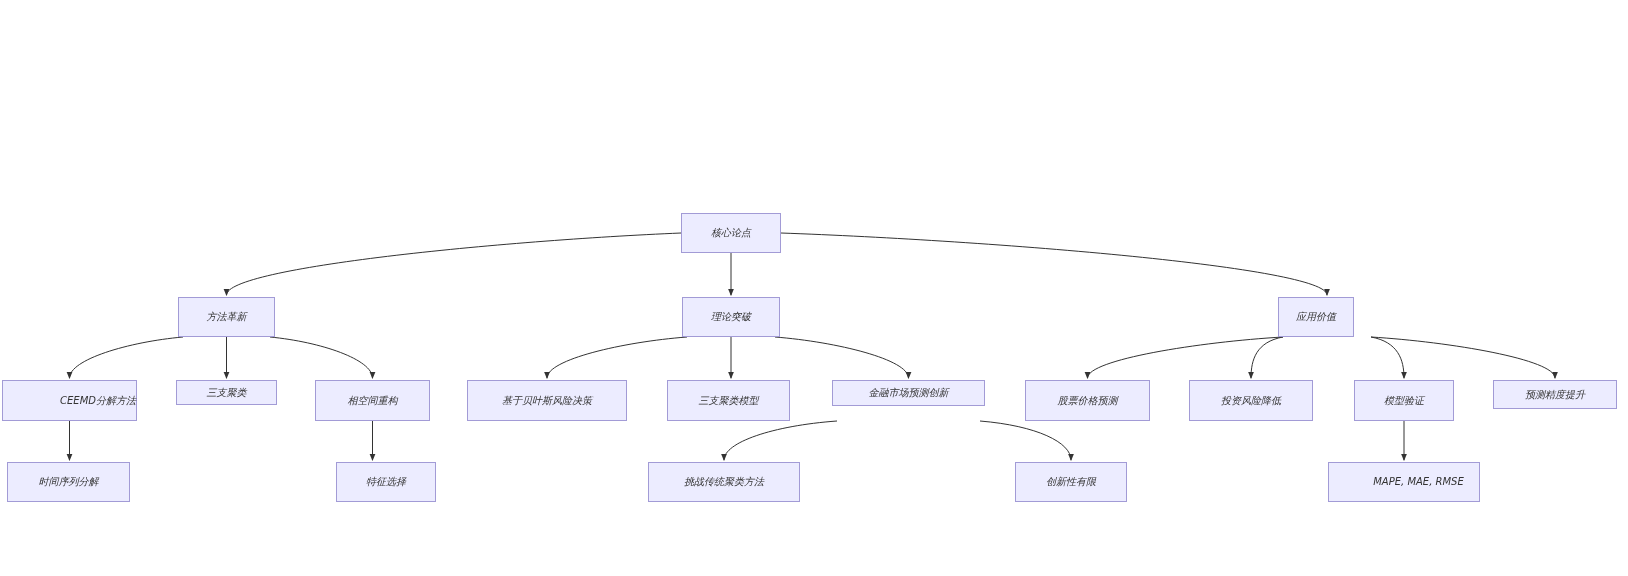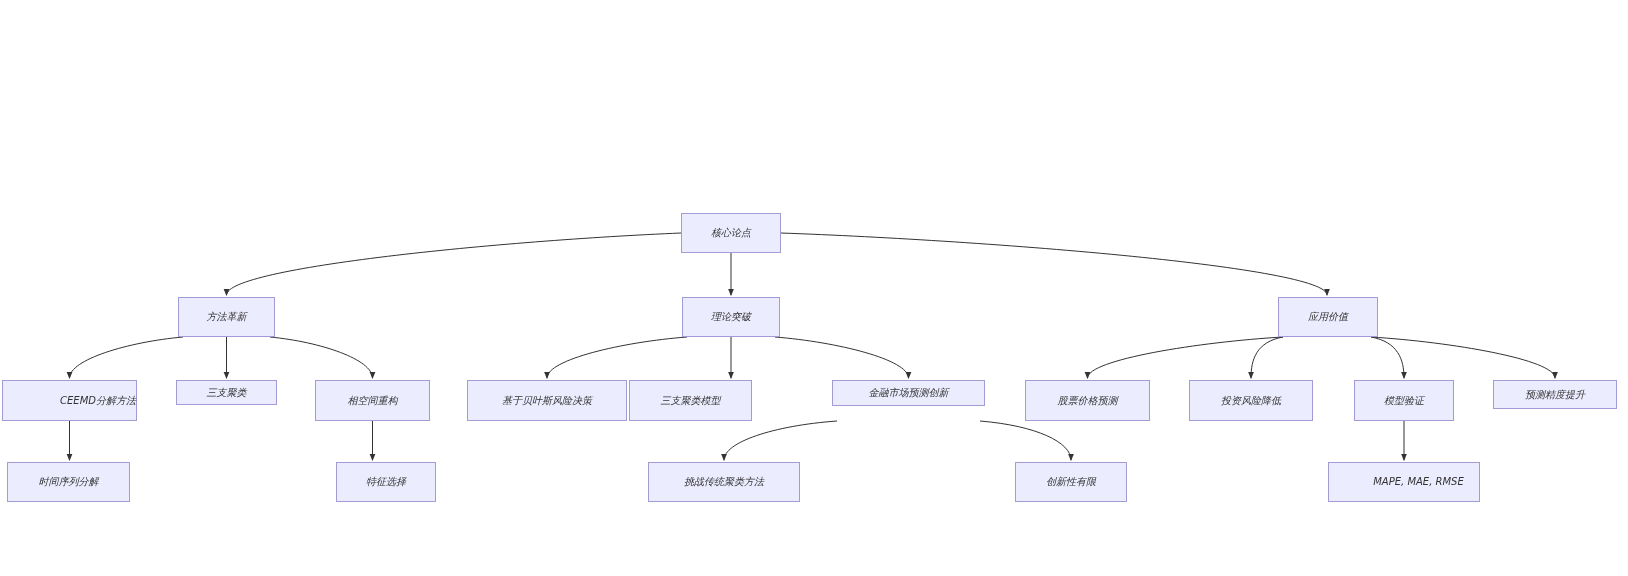--- a/index.html
+++ b/index.html
@@ -74,36 +74,36 @@
   <div id="node-layer">
       <div class="flow-node" style="left: 681px; top: 213px; width: 100px; height: 40px; background: rgb(236, 236, 255); border: 1px solid rgb(162, 155, 214); color: rgb(51, 51, 51);">
         <span>核心论点</span>
       </div>
       <div class="flow-node" style="left: 178px; top: 297px; width: 97px; height: 40px; background: rgb(236, 236, 255); border: 1px solid rgb(162, 155, 214); color: rgb(51, 51, 51);">
         <span>方法革新</span>
       </div>
       <div class="flow-node" style="left: 682px; top: 297px; width: 98px; height: 40px; background: rgb(236, 236, 255); border: 1px solid rgb(162, 155, 214); color: rgb(51, 51, 51);">
         <span>理论突破</span>
       </div>
-      <div class="flow-node" style="left: 1278px; top: 297px; width: 100px; height: 40px; background: rgb(236, 236, 255); border: 1px solid rgb(162, 155, 214); color: rgb(51, 51, 51);">
+      <div class="flow-node" style="left: 1278px; top: 297px; width: 76px; height: 40px; background: rgb(236, 236, 255); border: 1px solid rgb(162, 155, 214); color: rgb(51, 51, 51);">
         <span>应用价值</span>
       </div>
       <div class="flow-node" style="left: 2px; top: 380px; width: 135px; height: 41px; background: rgb(236, 236, 255); border: 1px solid rgb(162, 155, 214); color: rgb(51, 51, 51); justify-content: flex-end;">
         <span>CEEMD分解方法</span>
       </div>
       <div class="flow-node" style="left: 176px; top: 380px; width: 101px; height: 25px; background: rgb(236, 236, 255); border: 1px solid rgb(162, 155, 214); color: rgb(51, 51, 51);">
         <span>三支聚类</span>
       </div>
       <div class="flow-node" style="left: 315px; top: 380px; width: 115px; height: 41px; background: rgb(236, 236, 255); border: 1px solid rgb(162, 155, 214); color: rgb(51, 51, 51);">
         <span>相空间重构</span>
       </div>
       <div class="flow-node" style="left: 467px; top: 380px; width: 160px; height: 41px; background: rgb(236, 236, 255); border: 1px solid rgb(162, 155, 214); color: rgb(51, 51, 51);">
         <span>基于贝叶斯风险决策</span>
       </div>
-      <div class="flow-node" style="left: 629px; top: 380px; width: 123px; height: 41px; background: rgb(236, 236, 255); border: 1px solid rgb(162, 155, 214); color: rgb(51, 51, 51);">
+      <div class="flow-node" style="left: 667px; top: 380px; width: 123px; height: 41px; background: rgb(236, 236, 255); border: 1px solid rgb(162, 155, 214); color: rgb(51, 51, 51);">
         <span>三支聚类模型</span>
       </div>
       <div class="flow-node" style="left: 832px; top: 380px; width: 153px; height: 26px; background: rgb(236, 236, 255); border: 1px solid rgb(162, 155, 214); color: rgb(51, 51, 51);">
         <span>金融市场预测创新</span>
       </div>
       <div class="flow-node" style="left: 1025px; top: 380px; width: 125px; height: 41px; background: rgb(236, 236, 255); border: 1px solid rgb(162, 155, 214); color: rgb(51, 51, 51);">
         <span>股票价格预测</span>
       </div>
       <div class="flow-node" style="left: 1189px; top: 380px; width: 124px; height: 41px; background: rgb(236, 236, 255); border: 1px solid rgb(162, 155, 214); color: rgb(51, 51, 51);">
         <span>投资风险降低</span>

